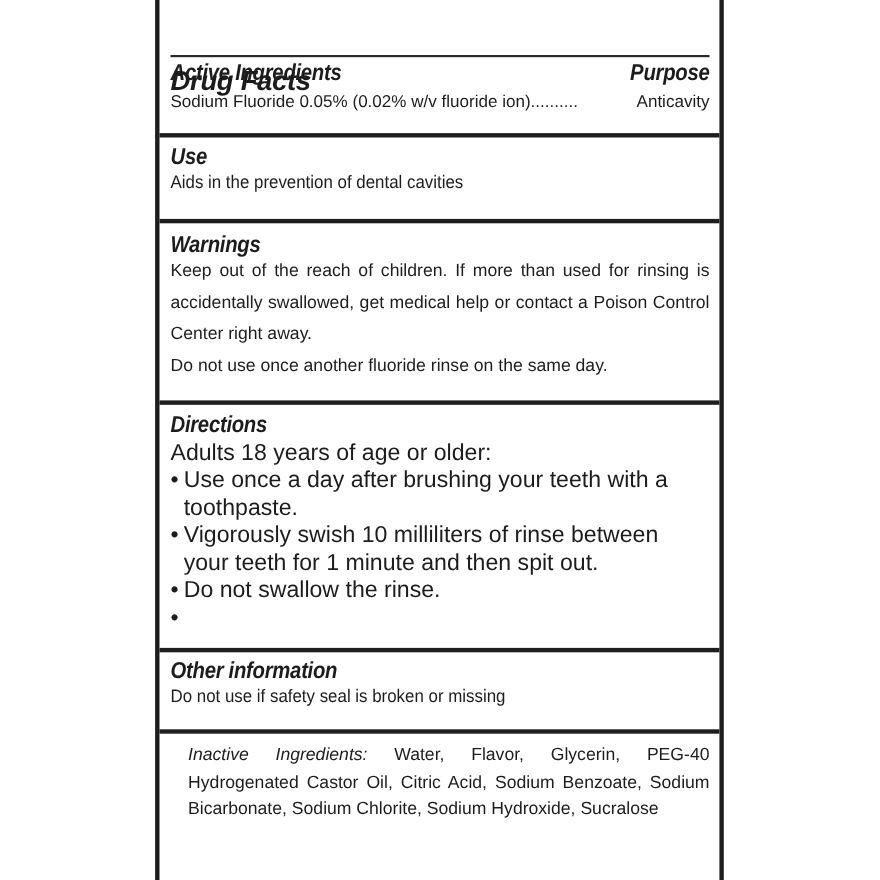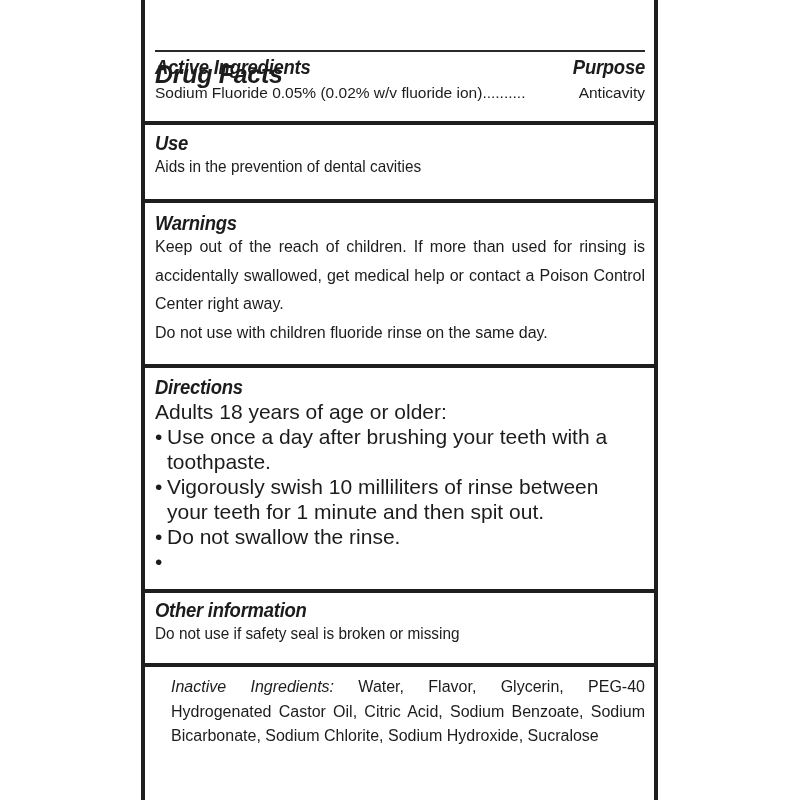--- a/index.html
+++ b/index.html
@@ -43,21 +43,21 @@
 
   <div class="sec" style="top:131px;">
     <div class="h h-sec">Use</div>
     <div class="txt">Aids in the prevention of dental cavities</div>
   </div>
   <div class="divider" style="top:199px;"></div>
 
   <div class="sec" style="top:211px;">
     <div class="h h-sec">Warnings</div>
     <div class="just" style="font-size:16px; line-height:28.5px; margin-top:-2px;"><b>Keep out of the reach of children.</b><span> If more than used for rinsing is accidentally swallowed, get medical help or contact a Poison Control Center right away.</span></div>
-    <div style="font-size:16px; line-height:28.5px;"><b>Do not use</b><span> with children fluoride rinse on the same day.</span></div>
+    <div style="font-size:16px; line-height:28.5px;"><b>Do not use</b><span> once another fluoride rinse on the same day.</span></div>
   </div>
   <div class="divider" style="top:364px;"></div>
 
   <div class="sec" style="top:375px;">
     <div class="h h-sec">Directions</div>
     <div style="font-size:21px; line-height:25px;">
       <div>Adults 18 years of age or older:</div>
       <div class="bullet">
           <span class="dot">•</span>
           <span>Use once a day after brushing your teeth with a toothpaste.</span>

